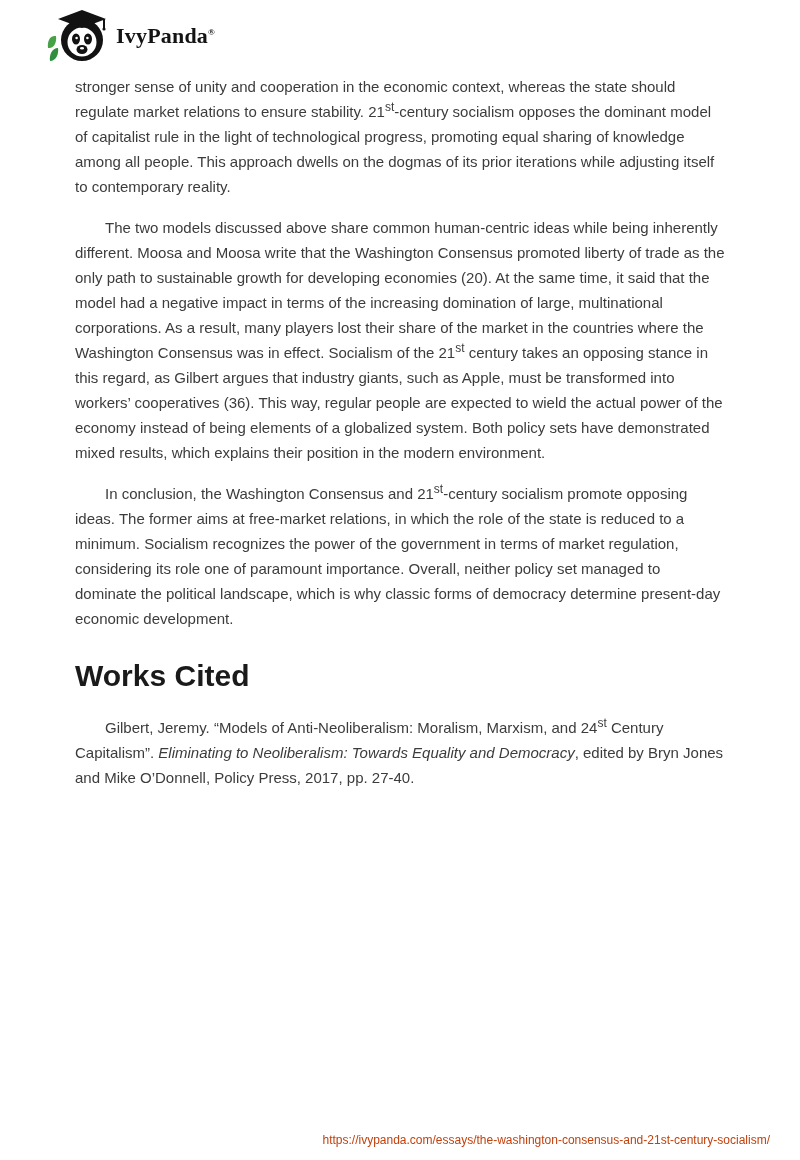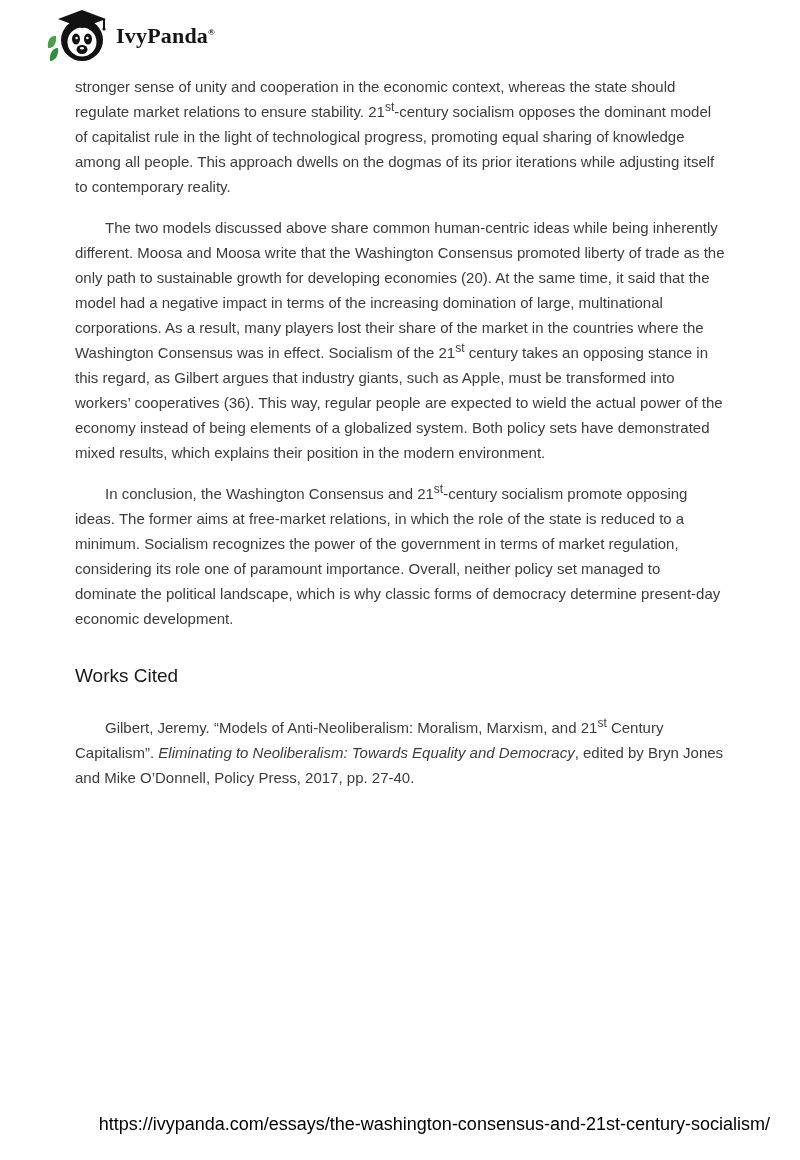--- a/index.html
+++ b/index.html
@@ -49,32 +49,32 @@
     padding: 10px 75px 0 75px;
     font-size: 15px;
     line-height: 25px;
     color: #3c3c3c;
   }
   .para { margin-bottom: 16px; }
   .para.indent { text-indent: 30px; }
   .para sup { font-size: 12px; line-height: 0; }
   .para em { font-style: italic; }
   h1.works-cited {
-    font-size: 19px;
-    font-weight: 400;
+    font-size: 30px;
+    font-weight: 700;
     color: #1a1a1a;
     margin: 30px 0 24px 0;
     line-height: 30px;
   }
   .footer {
     position: absolute;
-    bottom: 25px;
+    bottom: 13px;
     right: 30px;
-    font-size: 18px;
-    color: #000000;
+    font-size: 12px;
+    color: #c2410c;
   }
 </style>
 </head>
 <body>
 
 <div class="page">
 
   <header class="header">
     <div class="brand">
       <span class="logo-icon">
@@ -99,20 +99,20 @@
     </div>
   </header>
 
   <main class="content">
     <p class="para"><span>stronger sense of unity and cooperation in the economic context, whereas the state should regulate market relations to ensure stability. 21</span><sup>st</sup><span>-century socialism opposes the dominant model of capitalist rule in the light of technological progress, promoting equal sharing of knowledge among all people. This approach dwells on the dogmas of its prior iterations while adjusting itself to contemporary reality.</span></p>
     <p class="para indent"><span>The two models discussed above share common human-centric ideas while being inherently different. Moosa and Moosa write that the Washington Consensus promoted liberty of trade as the only path to sustainable growth for developing economies (20). At the same time, it said that the model had a negative impact in terms of the increasing domination of large, multinational corporations. As a result, many players lost their share of the market in the countries where the Washington Consensus was in effect. Socialism of the 21</span><sup>st</sup><span> century takes an opposing stance in this regard, as Gilbert argues that industry giants, such as Apple, must be transformed into workers’ cooperatives (36). This way, regular people are expected to wield the actual power of the economy instead of being elements of a globalized system. Both policy sets have demonstrated mixed results, which explains their position in the modern environment.</span></p>
     <p class="para indent"><span>In conclusion, the Washington Consensus and 21</span><sup>st</sup><span>-century socialism promote opposing ideas. The former aims at free-market relations, in which the role of the state is reduced to a minimum. Socialism recognizes the power of the government in terms of market regulation, considering its role one of paramount importance. Overall, neither policy set managed to dominate the political landscape, which is why classic forms of democracy determine present-day economic development.</span></p>
 
     <h1 class="works-cited">Works Cited</h1>
 
-    <p class="para indent"><span>Gilbert, Jeremy. “Models of Anti-Neoliberalism: Moralism, Marxism, and 21</span><sup>st</sup><span> Century Capitalism”. </span><em>Eliminating to Neoliberalism: Towards Equality and Democracy</em><span>, edited by Bryn Jones and Mike O’Donnell, Policy Press, 2017, pp. 27-40.</span></p>
+    <p class="para indent"><span>Gilbert, Jeremy. “Models of Anti-Neoliberalism: Moralism, Marxism, and 24</span><sup>st</sup><span> Century Capitalism”. </span><em>Eliminating to Neoliberalism: Towards Equality and Democracy</em><span>, edited by Bryn Jones and Mike O’Donnell, Policy Press, 2017, pp. 27-40.</span></p>
   </main>
 
   <footer class="footer">
     <span>https://ivypanda.com/essays/the-washington-consensus-and-21st-century-socialism/</span>
   </footer>
 
 </div>
 
 </body></html>

